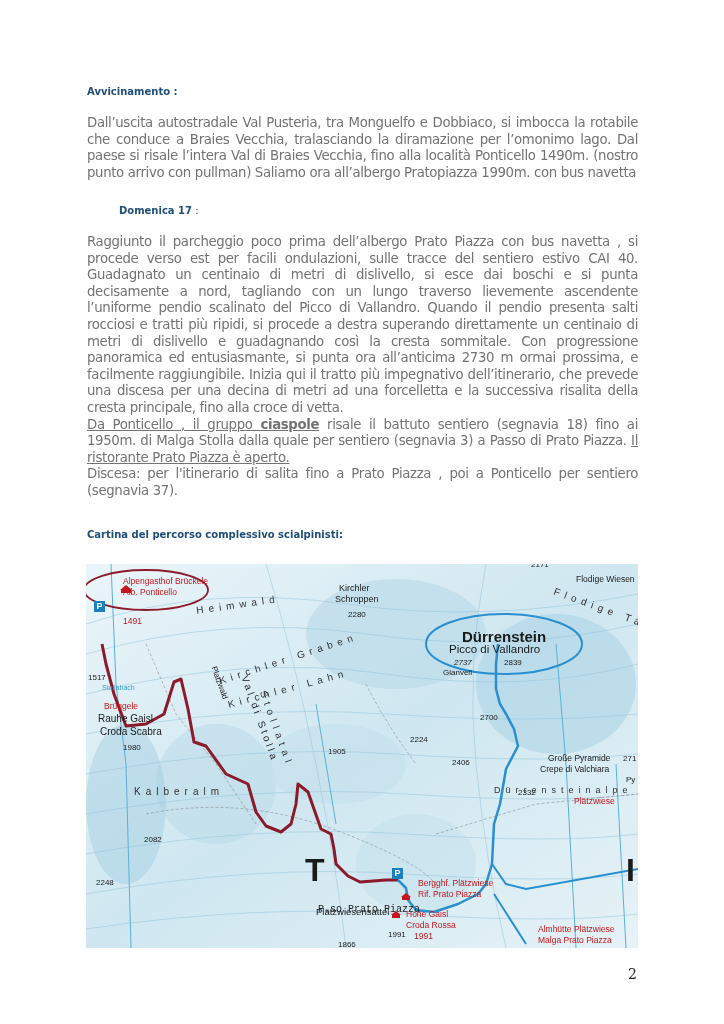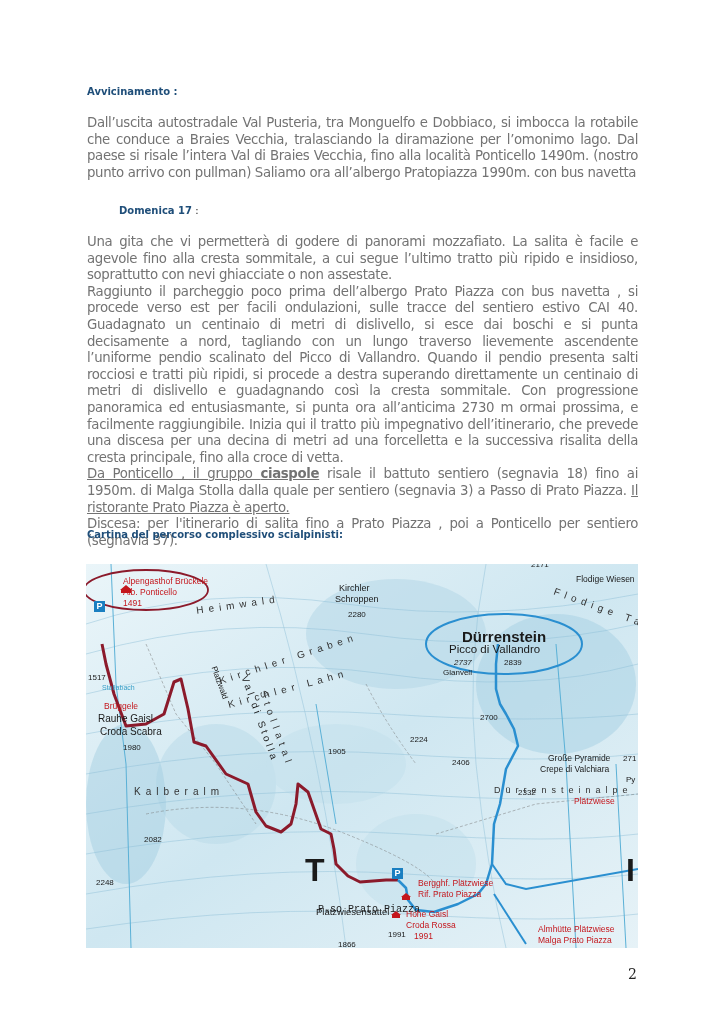--- a/index.html
+++ b/index.html
@@ -26,21 +26,20 @@
 </head>
 <body>
 
 <div class="heading" style="top:86px;">Avvicinamento :</div>
 <div class="para" style="top:115px;">
   <p>Dall’uscita autostradale Val Pusteria, tra Monguelfo e Dobbiaco, si imbocca la rotabile che conduce a Braies Vecchia, tralasciando la diramazione per l’omonimo lago. Dal paese si risale l’intera Val di Braies Vecchia, fino alla località Ponticello 1490m. (nostro punto arrivo con pullman) Saliamo ora all’albergo Pratopiazza 1990m. con bus navetta</p>
 </div>
 
 <div class="heading" style="top:205px;padding-left:32px;"><span>Domenica 17</span><span class="colon"> :</span></div>
 <div class="para" style="top:234px;">
-  <p>Una gita che vi permetterà di godere di panorami mozzafiato.  La salita è facile e agevole fino alla cresta sommitale, a cui segue l’ultimo tratto più ripido e insidioso, soprattutto con nevi ghiacciate o non assestate.</p>
   <p>Raggiunto il parcheggio poco prima dell’albergo Prato Piazza con bus navetta , si procede verso est per facili ondulazioni, sulle tracce del sentiero estivo CAI 40. Guadagnato un centinaio di metri di dislivello, si esce dai boschi e si punta decisamente a nord, tagliando con un lungo traverso lievemente ascendente l’uniforme pendio scalinato del Picco di Vallandro. Quando il pendio presenta salti rocciosi e tratti più ripidi, si procede a destra superando direttamente un centinaio di metri di dislivello e guadagnando così la cresta sommitale. Con progressione panoramica ed entusiasmante, si punta ora all’anticima 2730 m ormai prossima, e facilmente raggiungibile. Inizia qui il tratto più impegnativo dell’itinerario, che prevede una discesa per una decina di metri ad una forcelletta e la successiva risalita della cresta principale, fino alla croce di vetta.</p>
   <p><span class="u">Da Ponticello , il gruppo </span><span class="u b">ciaspole</span><span> risale il battuto sentiero (segnavia 18) fino ai 1950m. di Malga Stolla dalla quale per sentiero (segnavia 3) a Passo di Prato Piazza. </span><span class="u">Il ristorante Prato Piazza è aperto.</span></p>
   <p>Discesa: per l'itinerario di salita fino a Prato Piazza , poi a Ponticello per sentiero (segnavia 37).</p>
 </div>
 
 <div class="heading" style="top:529px;">Cartina del percorso complessivo scialpinisti:</div>
 
 <div class="map">
   <svg width="552" height="384" viewBox="0 0 552 384">
     <defs>
@@ -98,21 +97,21 @@
     <path d="M34 26 L40 21 L46 26 Z M35 26 H45 V29 H35 Z" fill="#c4161c"></path>
     <path d="M315 333 L320 329 L325 333 Z M316 333 H324 V336 H316 Z" fill="#c4161c"></path>
     <path d="M305 351 L310 347 L315 351 Z M306 351 H314 V354 H306 Z" fill="#c4161c"></path>
   </svg>
 
   <div class="pbox" style="left:8px;top:37px;">P</div>
   <div class="pbox" style="left:306px;top:304px;">P</div>
 
   <div class="lbl r" style="left:37px;top:13px;">Alpengasthof Brückele</div>
   <div class="lbl r" style="left:37px;top:24px;">Alb. Ponticello</div>
-  <div class="lbl r" style="left:37px;top:35px;">1491</div>
+  <div class="lbl r" style="left:37px;top:53px;">1491</div>
   <div class="lbl sp" style="left:110px;top:36px;transform:rotate(-8deg);">Heimwald</div>
   <div class="lbl k" style="left:253px;top:20px;">Kirchler</div>
   <div class="lbl k" style="left:249px;top:31px;">Schroppen</div>
   <div class="lbl k" style="left:262px;top:47px;font-size:8px;">2280</div>
   <div class="lbl k" style="left:445px;top:-3px;font-size:8px;">2171</div>
   <div class="lbl k" style="left:490px;top:11px;font-size:8.5px;">Flodige Wiesen</div>
   <div class="lbl sp" style="left:465px;top:40px;transform:rotate(20deg);">Flodige Tal</div>
   <div class="lbl sp" style="left:130px;top:90px;transform:rotate(-18deg);">Kirchler Graben</div>
   <div class="lbl sp" style="left:140px;top:120px;transform:rotate(-15deg);">Kirchler Lahn</div>
 

